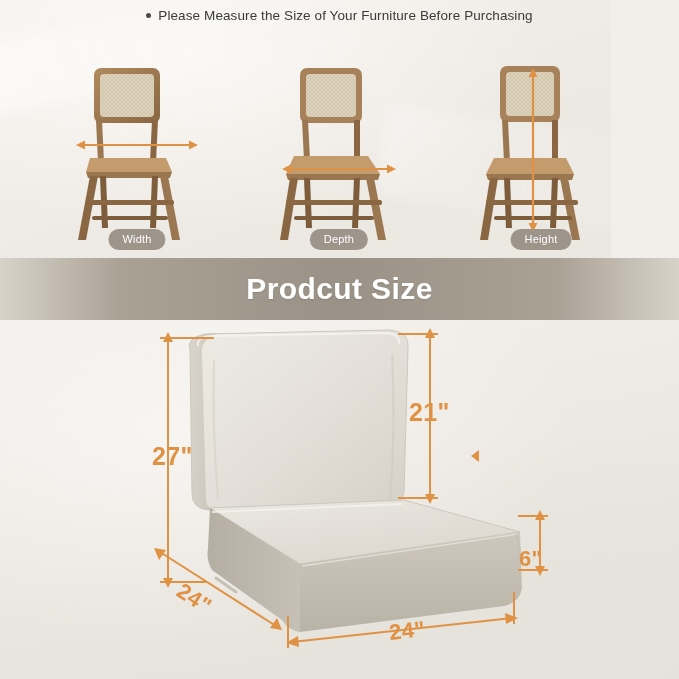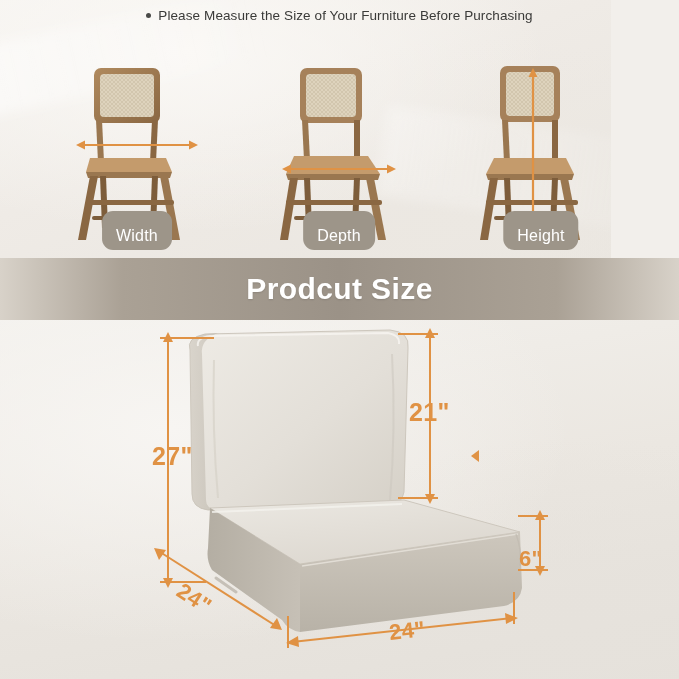--- a/index.html
+++ b/index.html
@@ -60,22 +60,22 @@
   .chair-group.g2 { left: 264px; }
   .chair-group.g3 { left: 466px; }
 
   .tag {
     position: absolute;
     bottom: 0;
     left: 50%;
     transform: translateX(-50%);
     background: #9d9589;
     color: #fff;
-    font-size: 16px;
-    padding: 16px 14px 5px;
+    font-size: 11px;
+    padding: 4px 14px 5px;
     border-radius: 11px;
     letter-spacing: .2px;
     white-space: nowrap;
   }
 
   .arrow-h, .arrow-v { position: absolute; }
 
   
   .banner {
     position: absolute;

